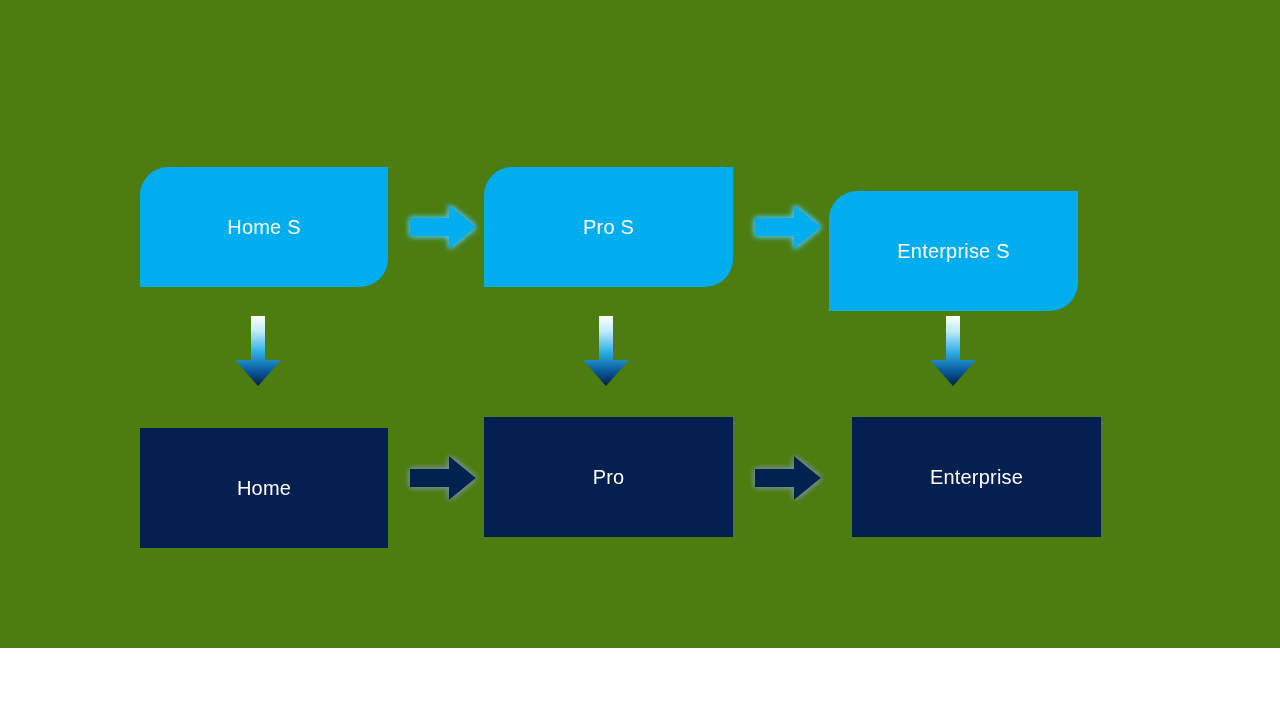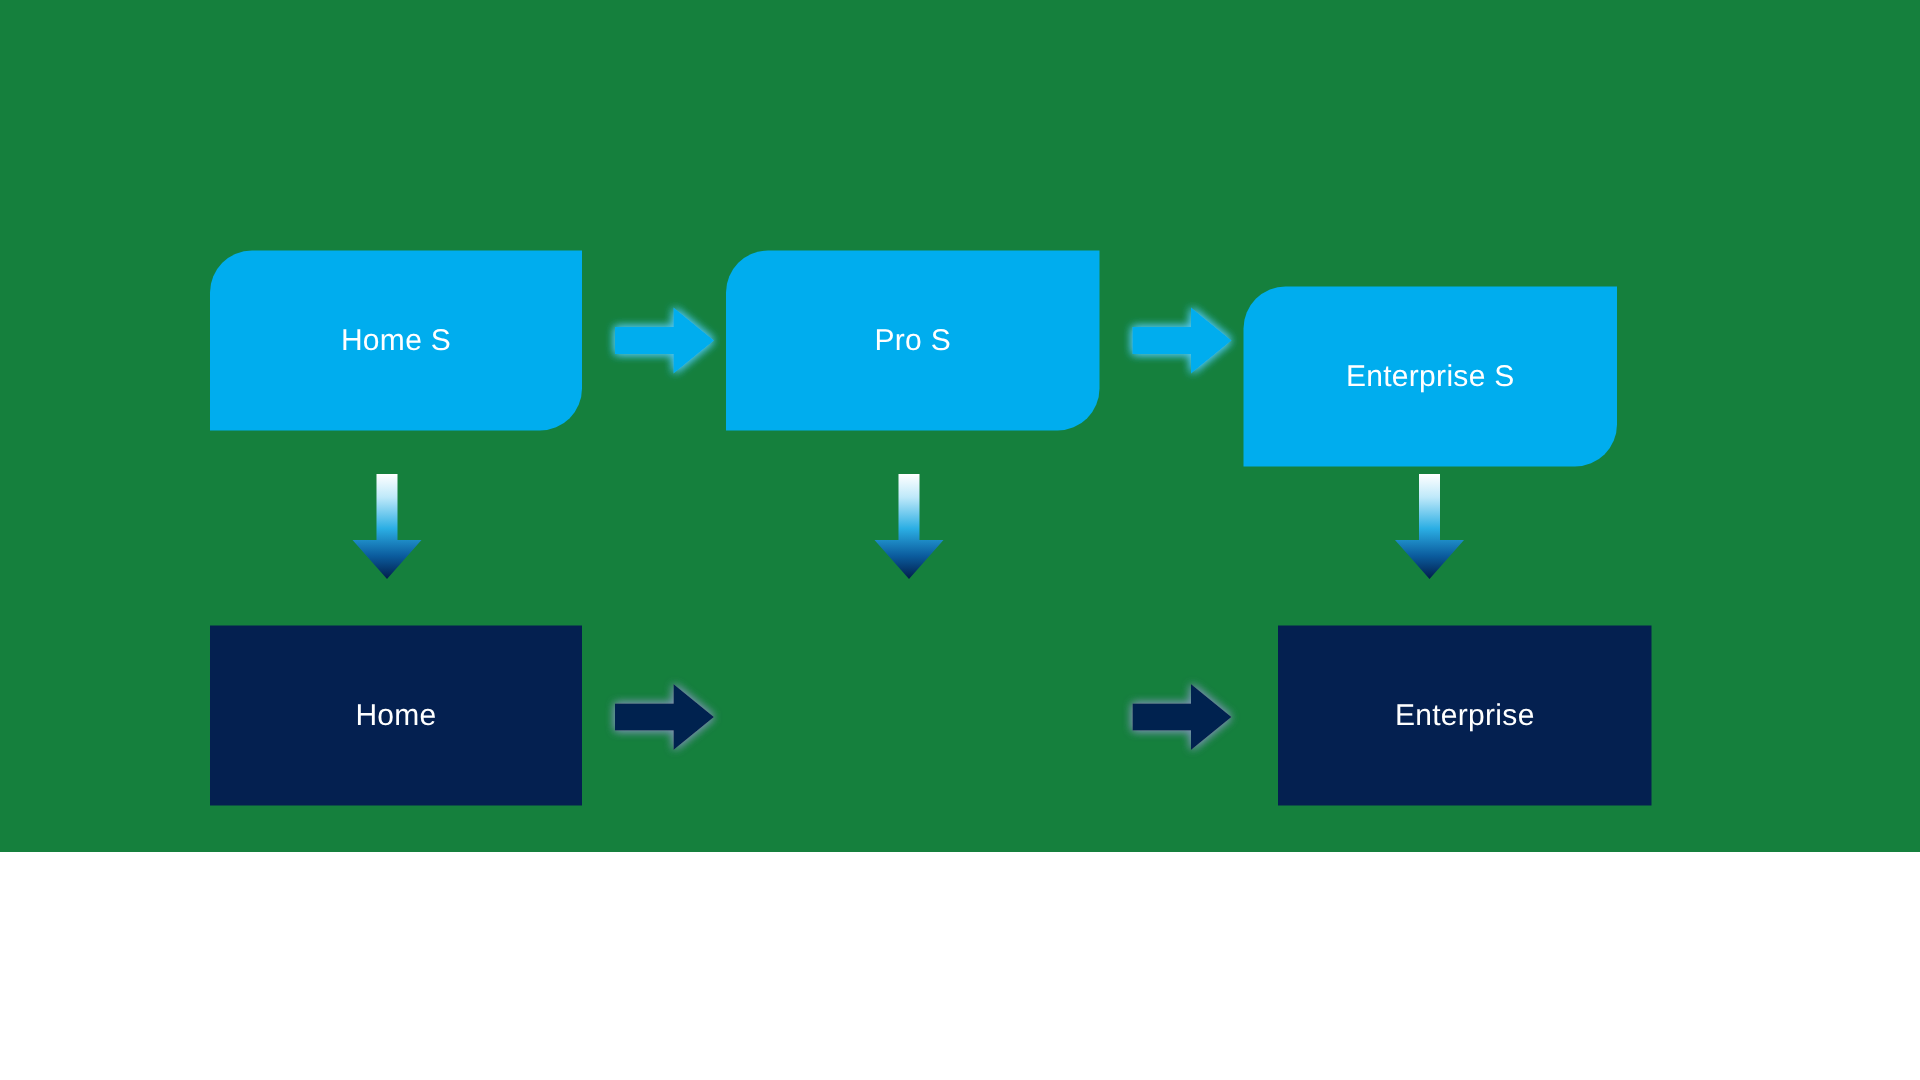--- a/index.html
+++ b/index.html
@@ -11,22 +11,22 @@
     width: 1280px;
     height: 720px;
     background: #ffffff;
     font-family: "Liberation Sans", sans-serif;
     overflow: hidden;
   }
 
   #canvas {
     position: relative;
     width: 1280px;
-    height: 568px;
-    background: #15803d;
+    height: 648px;
+    background: #4d7c0f;
   }
 
   
   .node {
     position: absolute;
     display: flex;
     align-items: center;
     justify-content: center;
     box-sizing: border-box;
     color: #ffffff;
@@ -160,24 +160,27 @@
           <stop offset="22%" stop-color="#BFE9FA"></stop>
           <stop offset="52%" stop-color="#2BAEE4"></stop>
           <stop offset="78%" stop-color="#0B5C9E"></stop>
           <stop offset="100%" stop-color="#021E4B"></stop>
         </linearGradient>
       </defs>
       <path d="M20,4 L34,4 L34,48 L50,48 L27,74 L4,48 L20,48 Z" fill="url(#vgradC)"></path>
     </svg>
   </div>
 
-  <div class="node node-bottom" style="left:140px; top:417px; width:248px; height:120px;">
+  <div class="node node-bottom" style="left:140px; top:428px; width:248px; height:120px;">
     <span class="node-label">Home</span>
   </div>
 
+  <div class="node node-bottom" style="left:484px; top:417px; width:249px; height:120px;">
+    <span class="node-label">Pro</span>
+  </div>
 
   <div class="node node-bottom" style="left:852px; top:417px; width:249px; height:120px;">
     <span class="node-label">Enterprise</span>
   </div>
 
   <div class="arrow arrow-right-bot" style="left:404px; top:450px;">
     <svg width="76" height="56" viewBox="0 0 76 56">
       <defs>
         <filter id="glowNavyA" x="-60%" y="-60%" width="220%" height="220%">
           <feGaussianBlur stdDeviation="3.2" result="b"></feGaussianBlur>

